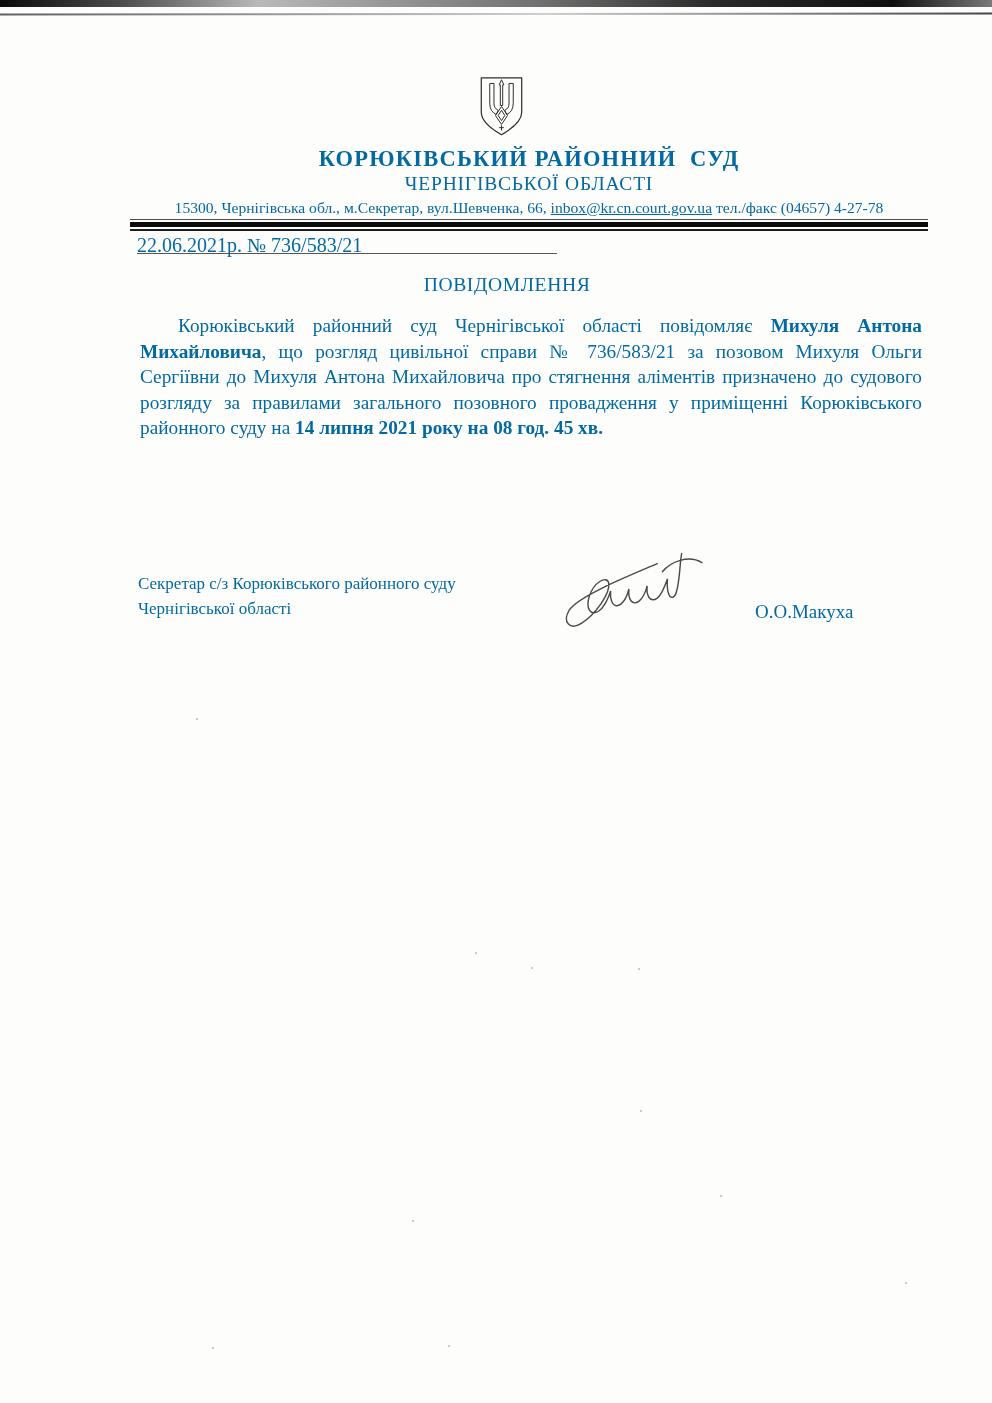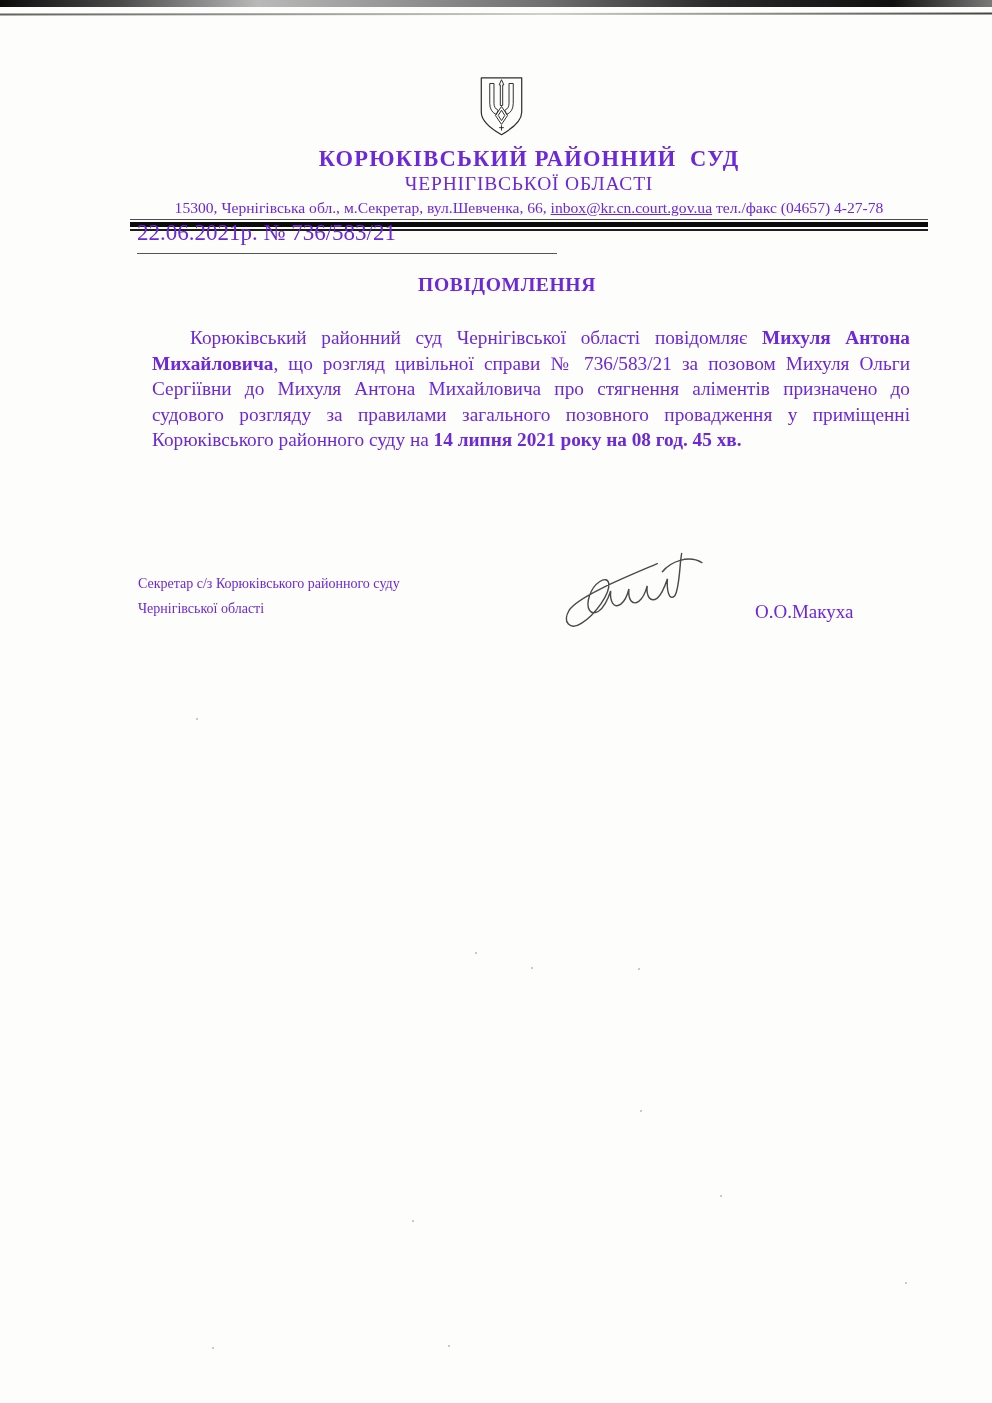--- a/index.html
+++ b/index.html
@@ -2,21 +2,21 @@
 <html><head>
 <meta charset="utf-8">
 <style>
   html,body { margin:0; padding:0; background:#e8e8e8; }
   .page {
     position:relative;
     width:992px; height:1403px;
     margin:0 auto;
     background:#fdfdfc;
     font-family:"Liberation Serif", serif;
-    color:#6d28d9;
+    color:#0369a1;
     overflow:hidden;
   }
   
   .scan-strip {
     position:absolute; top:0; left:0; width:100%; height:7px;
     background:linear-gradient(90deg,#0b0b0b 0%,#4a4a4a 12%,#b9b9b9 26%,#8f8f8f 42%,#6f6f6f 55%,#2a2a2a 72%,#101010 90%,#7a7a7a 100%);
   }
   .scan-line {
     position:absolute; top:13px; left:0; width:100%; height:2px;
     background:linear-gradient(90deg, rgba(70,70,70,.85), rgba(150,150,150,.45) 55%, rgba(50,50,50,.9));
@@ -36,38 +36,38 @@
   }
   .address-line {
     position:absolute; top:199px; left:130px; width:798px;
     text-align:center; font-size:15.6px; white-space:nowrap;
   }
   .address-line .email { text-decoration:underline;margin-top:40px; }
   .rules { position:absolute; top:219px; left:130px; width:798px; }
   .rule-thin  { height:1.2px; background:#4c4c4c; margin-bottom:2px; }
   .rule-thick { height:4.5px; background:#0c0c0c; margin-bottom:2px; }
   .rule-med   { height:2.6px; background:#1d1d1d; }
-  .ref-line { position:absolute; top:220px; left:137px; font-size:23px; }
+  .ref-line { position:absolute; top:234px; left:137px; font-size:20px; }
   .ref-underline { position:absolute; top:253px; left:137px; width:420px; height:1.2px; background:#555; }
   
   .doc-title {
     position:absolute; top:274px; left:140px; width:782px;
-    text-align:center; font-weight:bold; font-size:19.6px;
+    text-align:center; font-weight:normal; font-size:19.6px;
     letter-spacing:0.6px; transform:translateX(-24px);
   }
   .body-text {
     position:absolute; top:313px; left:140px; width:782px;
     font-size:19.3px; line-height:25.6px; text-align:justify;
   }
-  .body-text p { margin:12px; text-indent:38px; }
+  .body-text p { margin:0; text-indent:38px; }
   .b { font-weight:bold; }
   
   .sig-role {
     position:absolute; top:571px; left:138px;
-    font-size:14px; line-height:25px;
+    font-size:17px; line-height:25px;
   }
   .sig-mark { position:absolute; top:548px; left:558px; width:152px; height:86px; }
   .sig-mark svg { display:block; width:100%; height:100%; }
   .sig-name { position:absolute; top:601px; left:755px; font-size:19px; }
   
   .speck { position:absolute; width:2px; height:2px; border-radius:50%; background:rgba(70,70,70,.38); }
 </style>
 </head>
 <body>
 

